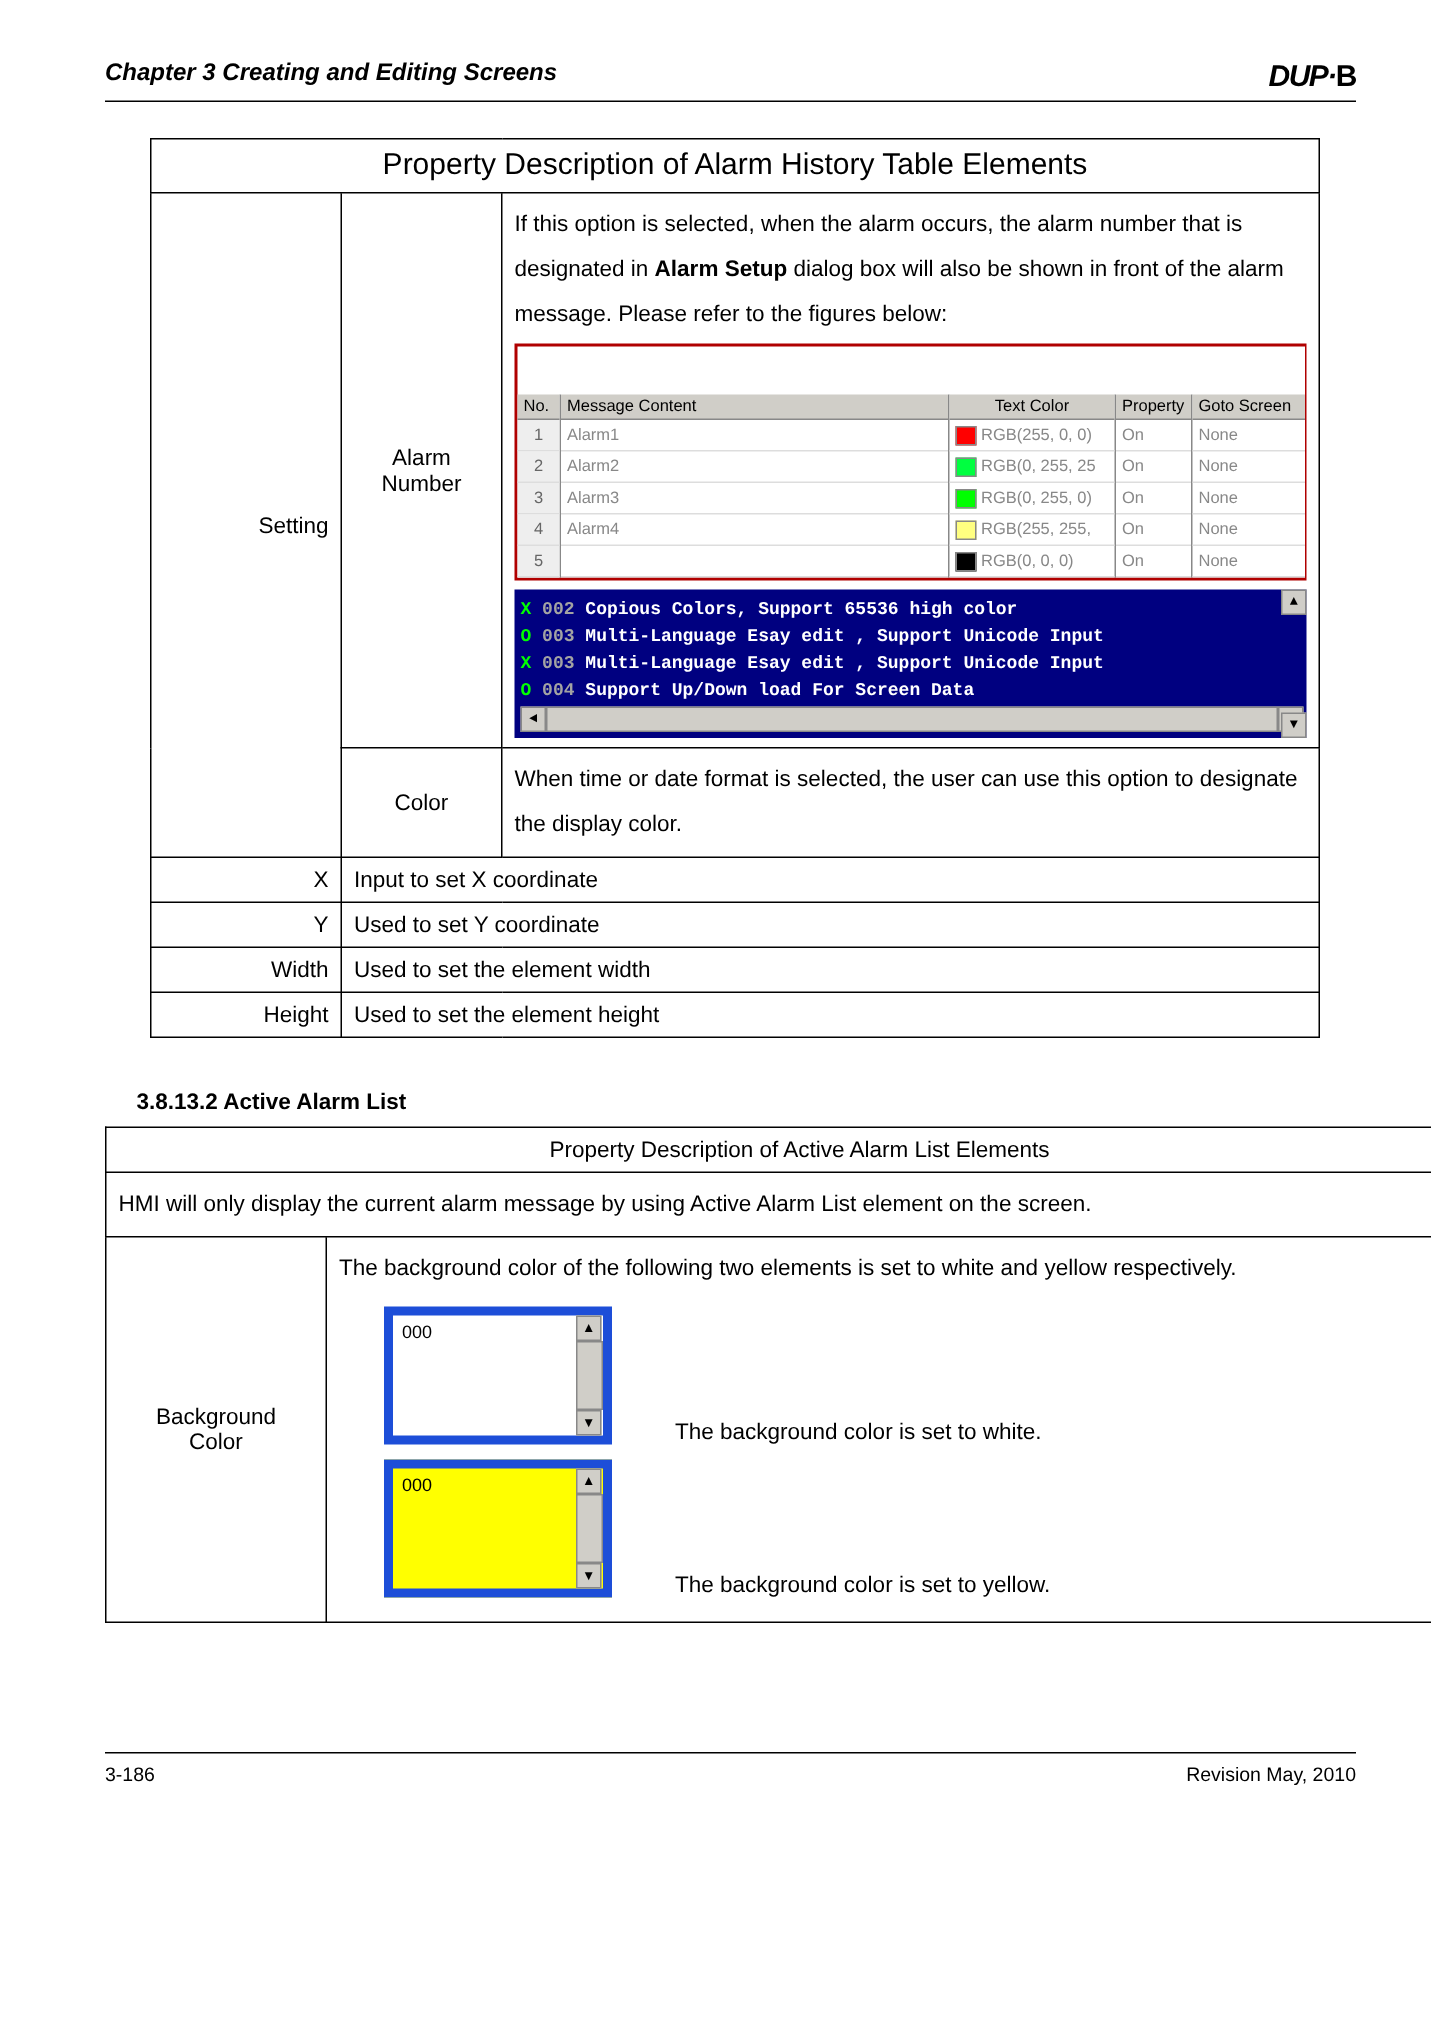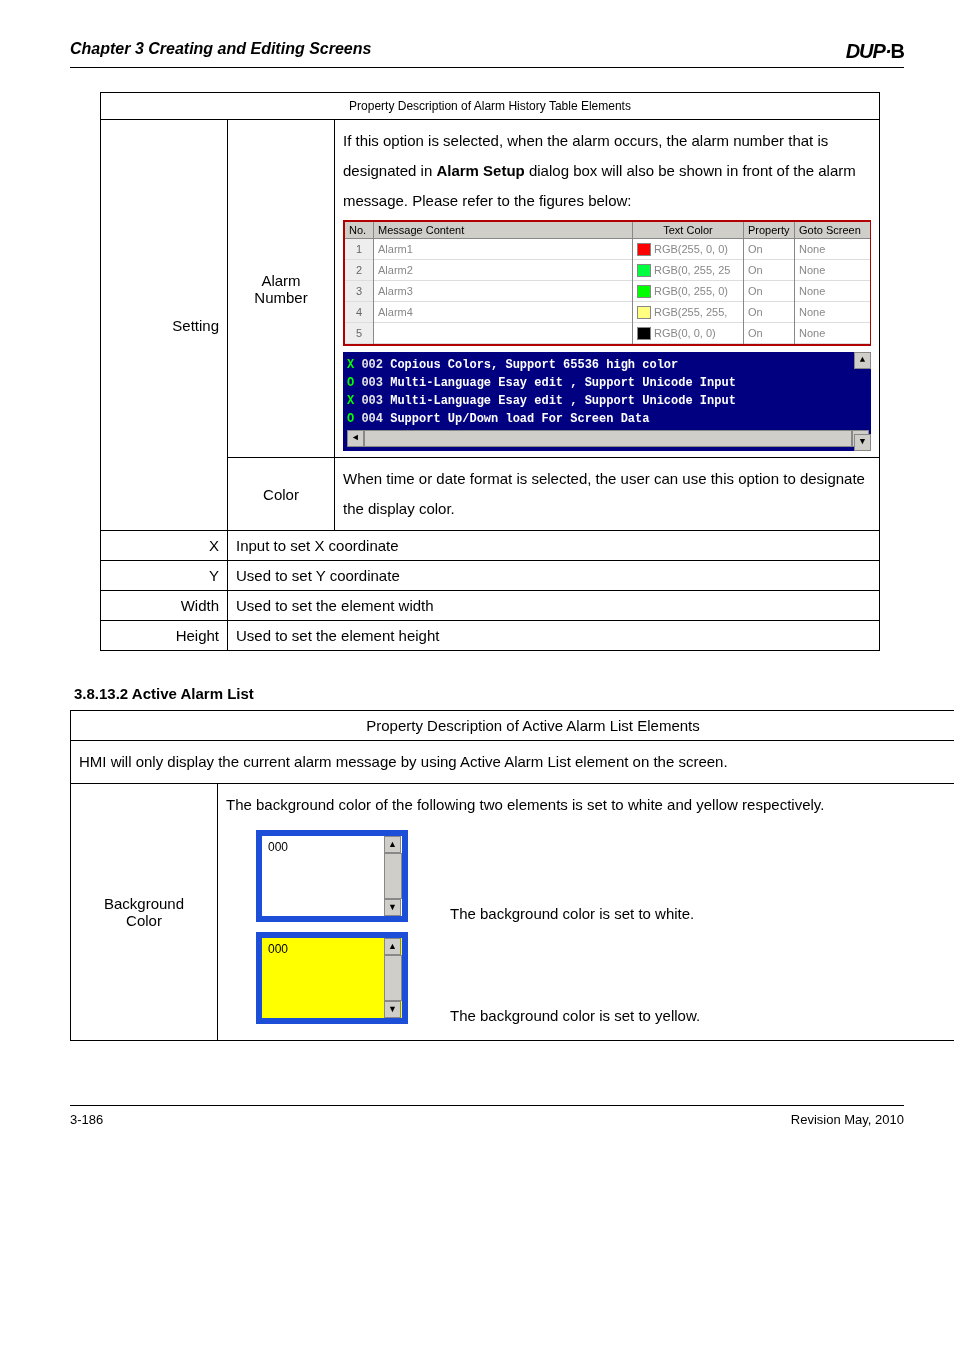--- a/index.html
+++ b/index.html
@@ -45,21 +45,21 @@
 table.prop th, table.prop td {
   border: 1px solid #000;
   padding: 6px 8px;
   font-size: 15px;
   vertical-align: middle;
 }
 table.prop th.title {
   text-align: center;
   font-weight: normal;
   background: #fff;
-  font-size: 12px;
+  font-size: 20px;
 }
 table.prop td.label {
   text-align: right;
   width: 110px;
 }
 table.prop td.sublabel {
   text-align: center;
   width: 90px;
 }
 table.prop td.content {
@@ -74,20 +74,21 @@
 
 .alarm-grid {
   border: 2px solid #b00000;
   border-right-width:1px;
   display: flex;
   font-size: 11px;
   margin-bottom: 6px;
 }
 .alarm-grid .col {
   border-right: 1px solid #888;
+  margin-top: 32px;
 }
 .alarm-grid .hdr {
   background: #d0cec8;
   border-bottom: 1px solid #888;
   padding: 2px 4px;
   white-space: nowrap;
 }
 .alarm-grid .cell {
   border-bottom: 1px solid #ddd;
   padding: 2px 4px;
@@ -112,21 +113,21 @@
   font-family: "Courier New", monospace;
   font-weight: bold;
   font-size: 12px;
   padding: 4px 2px 4px 4px;
   position: relative;
 }
 .bluebox .line {
   white-space: nowrap;
   line-height: 1.5;
 }
-.bluebox .num { color: #e5e5e5; }
+.bluebox .num { color: #a3a3a3; }
 .bluebox .g { color: #00ff00; }
 .bluebox .scroll-v {
   position: absolute;
   right: 0;
   width: 17px;
   display:flex;
   flex-direction:column;
   justify-content:space-between;
   height:100%;
   top:0;
@@ -143,21 +144,21 @@
   box-sizing:border-box;
   color:#000;
   font-size:9px;
   text-align:center;
   line-height:14px;
 }
 .sb-track { flex:1; background:#d0cec8; border:1px solid #888; box-sizing:border-box;}
 
 h4.sec {
   font-size: 15px;
-  margin: 34px 0 8px 4px;
+  margin: 34px 0 8px 21px;
 }
 
 table.prop2 {
   border-collapse: collapse;
   width: 926px;
   margin-left: 0;
 }
 table.prop2 th, table.prop2 td {
   border: 1px solid #000;
   padding: 6px 8px;
@@ -201,21 +202,21 @@
 }
 .row-ex .cap {
   font-size: 15px;
   margin-left: 32px;
 }
 .bg-white { background:#fff; }
 .bg-yellow { background:#ffff00; }
 
 .footer {
   border-top: 1.5px solid #000;
-  margin-top: 64px;
+  margin-top: 86px;
   padding-top: 6px;
   display:flex;
   justify-content:space-between;
   font-size: 13px;
 }
 </style>
 </head>
 <body>
 
 <div class="page">

